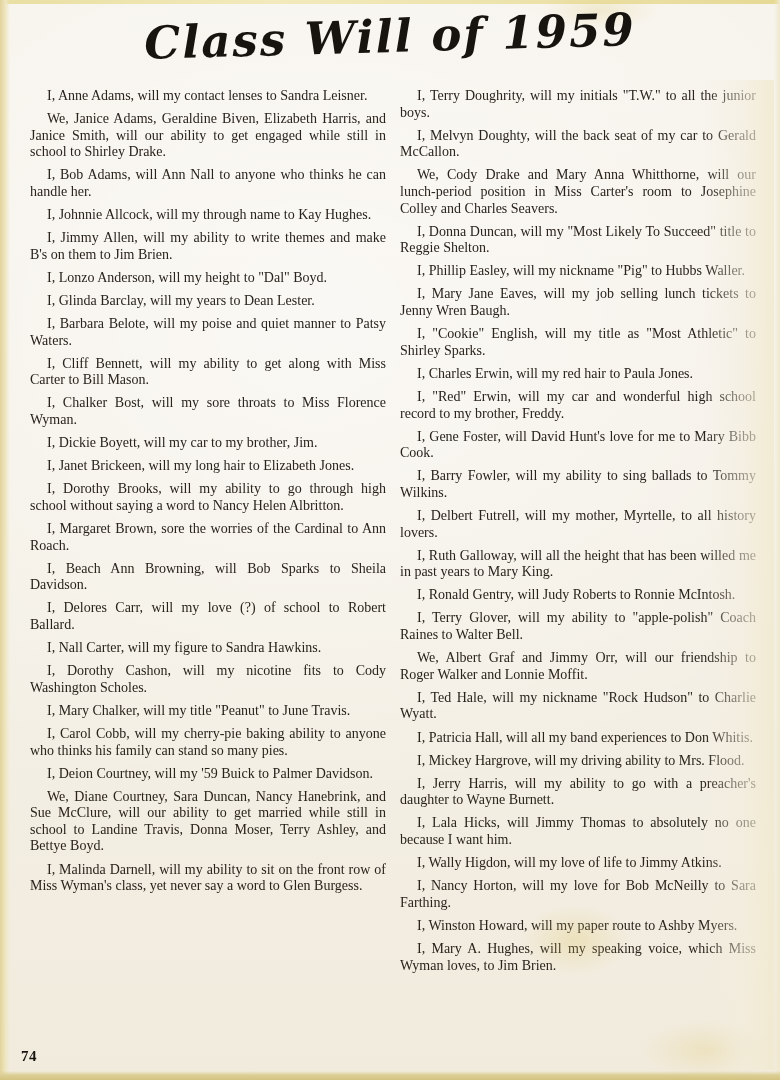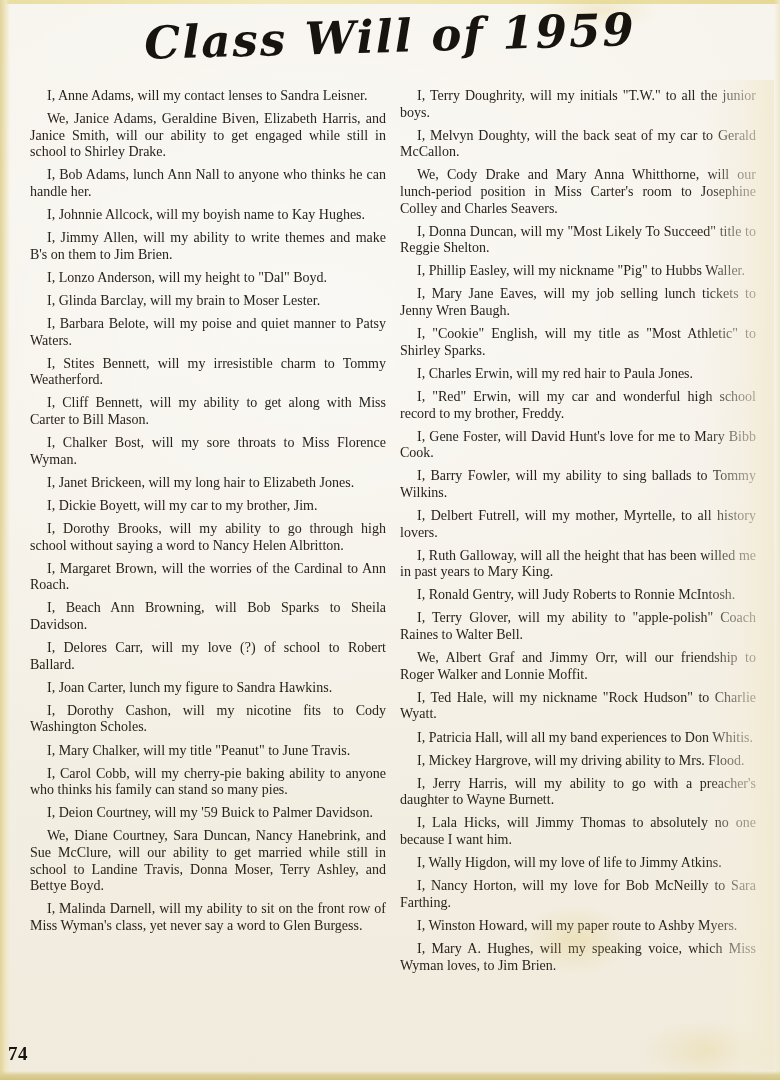--- a/index.html
+++ b/index.html
@@ -47,57 +47,56 @@
     display:flex; gap:14px;
   }
   .col { width:356px; }
   p.entry {
     margin:0 0 6.5px 0;
     font-size:14px; line-height:16.6px;
     text-align:justify; text-indent:17px;
     color:var(--ink, #29231c);
   }
   .pageno {
-    position:absolute; left:8px; bottom:15px;
-    font-weight:bold; font-size:19px; letter-spacing:0.5px;
+    position:absolute; left:21px; bottom:15px;
+    font-weight:bold; font-size:15px; letter-spacing:0.5px;
     color:#17140f;
   }
 </style>
 </head>
 <body>
 
 <div class="page" style="--ink: #29231c; --paper: #f4f0e6;">
   <div class="edge-top"></div>
   <div class="edge-left"></div>
   <div class="edge-right"></div>
   <div class="edge-bottom"></div>
   <div class="stain-c"></div>
 
   <div class="title">Class Will of 1959</div>
 
   <div class="cols">
     <div class="col">
         <p class="entry">I, Anne Adams, will my contact lenses to Sandra Leisner.</p>
         <p class="entry">We, Janice Adams, Geraldine Biven, Elizabeth Harris, and Janice Smith, will our ability to get engaged while still in school to Shirley Drake.</p>
-        <p class="entry">I, Bob Adams, lunch Ann Nall to anyone who thinks he can handle her.</p>
-        <p class="entry">I, Johnnie Allcock, will my boyish name to Kay Hughes.</p>
+        <p class="entry">I, Bob Adams, will Ann Nall to anyone who thinks he can handle her.</p>
+        <p class="entry">I, Johnnie Allcock, will my through name to Kay Hughes.</p>
         <p class="entry">I, Jimmy Allen, will my ability to write themes and make B's on them to Jim Brien.</p>
         <p class="entry">I, Lonzo Anderson, will my height to "Dal" Boyd.</p>
-        <p class="entry">I, Glinda Barclay, will my brain to Moser Lester.</p>
+        <p class="entry">I, Glinda Barclay, will my years to Dean Lester.</p>
         <p class="entry">I, Barbara Belote, will my poise and quiet manner to Patsy Waters.</p>
-        <p class="entry">I, Stites Bennett, will my irresistible charm to Tommy Weatherford.</p>
         <p class="entry">I, Cliff Bennett, will my ability to get along with Miss Carter to Bill Mason.</p>
         <p class="entry">I, Chalker Bost, will my sore throats to Miss Florence Wyman.</p>
+        <p class="entry">I, Dickie Boyett, will my car to my brother, Jim.</p>
         <p class="entry">I, Janet Brickeen, will my long hair to Elizabeth Jones.</p>
-        <p class="entry">I, Dickie Boyett, will my car to my brother, Jim.</p>
         <p class="entry">I, Dorothy Brooks, will my ability to go through high school without saying a word to Nancy Helen Albritton.</p>
-        <p class="entry">I, Margaret Brown, will the worries of the Cardinal to Ann Roach.</p>
+        <p class="entry">I, Margaret Brown, sore the worries of the Cardinal to Ann Roach.</p>
         <p class="entry">I, Beach Ann Browning, will Bob Sparks to Sheila Davidson.</p>
         <p class="entry">I, Delores Carr, will my love (?) of school to Robert Ballard.</p>
-        <p class="entry">I, Joan Carter, lunch my figure to Sandra Hawkins.</p>
+        <p class="entry">I, Nall Carter, will my figure to Sandra Hawkins.</p>
         <p class="entry">I, Dorothy Cashon, will my nicotine fits to Cody Washington Scholes.</p>
         <p class="entry">I, Mary Chalker, will my title "Peanut" to June Travis.</p>
         <p class="entry">I, Carol Cobb, will my cherry-pie baking ability to anyone who thinks his family can stand so many pies.</p>
         <p class="entry">I, Deion Courtney, will my '59 Buick to Palmer Davidson.</p>
         <p class="entry">We, Diane Courtney, Sara Duncan, Nancy Hanebrink, and Sue McClure, will our ability to get married while still in school to Landine Travis, Donna Moser, Terry Ashley, and Bettye Boyd.</p>
         <p class="entry">I, Malinda Darnell, will my ability to sit on the front row of Miss Wyman's class, yet never say a word to Glen Burgess.</p>
       </div>
     <div class="col">
         <p class="entry">I, Terry Doughrity, will my initials "T.W." to all the junior boys.</p>
         <p class="entry">I, Melvyn Doughty, will the back seat of my car to Gerald McCallon.</p>

